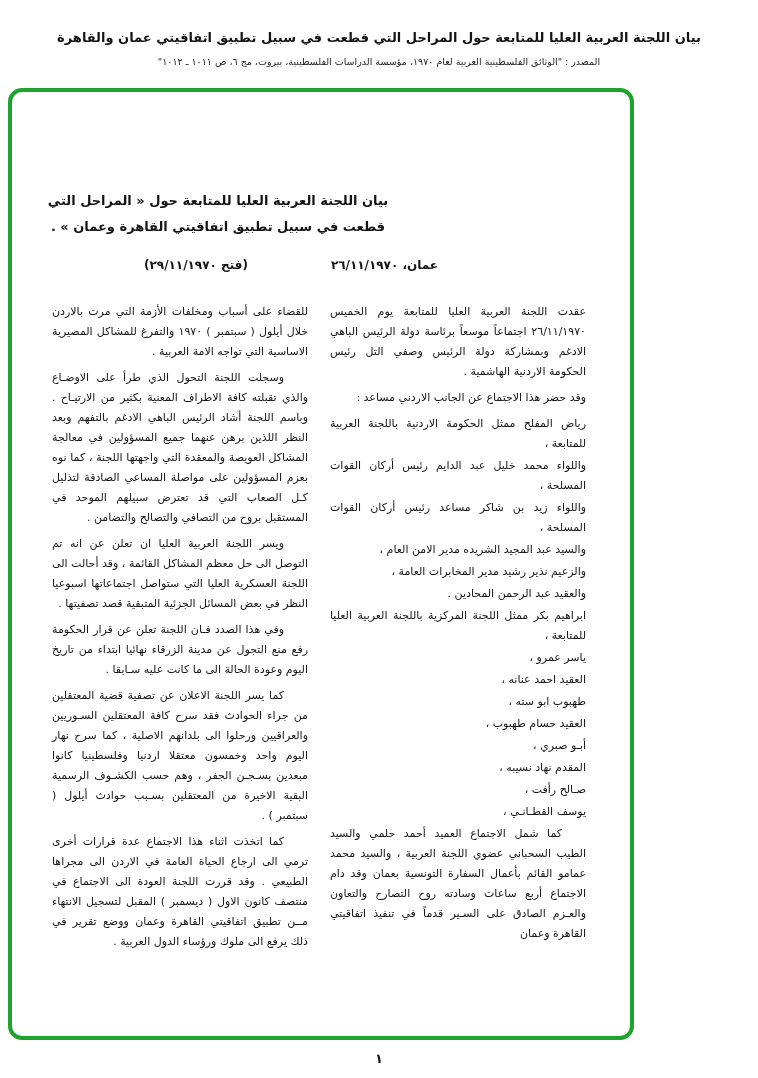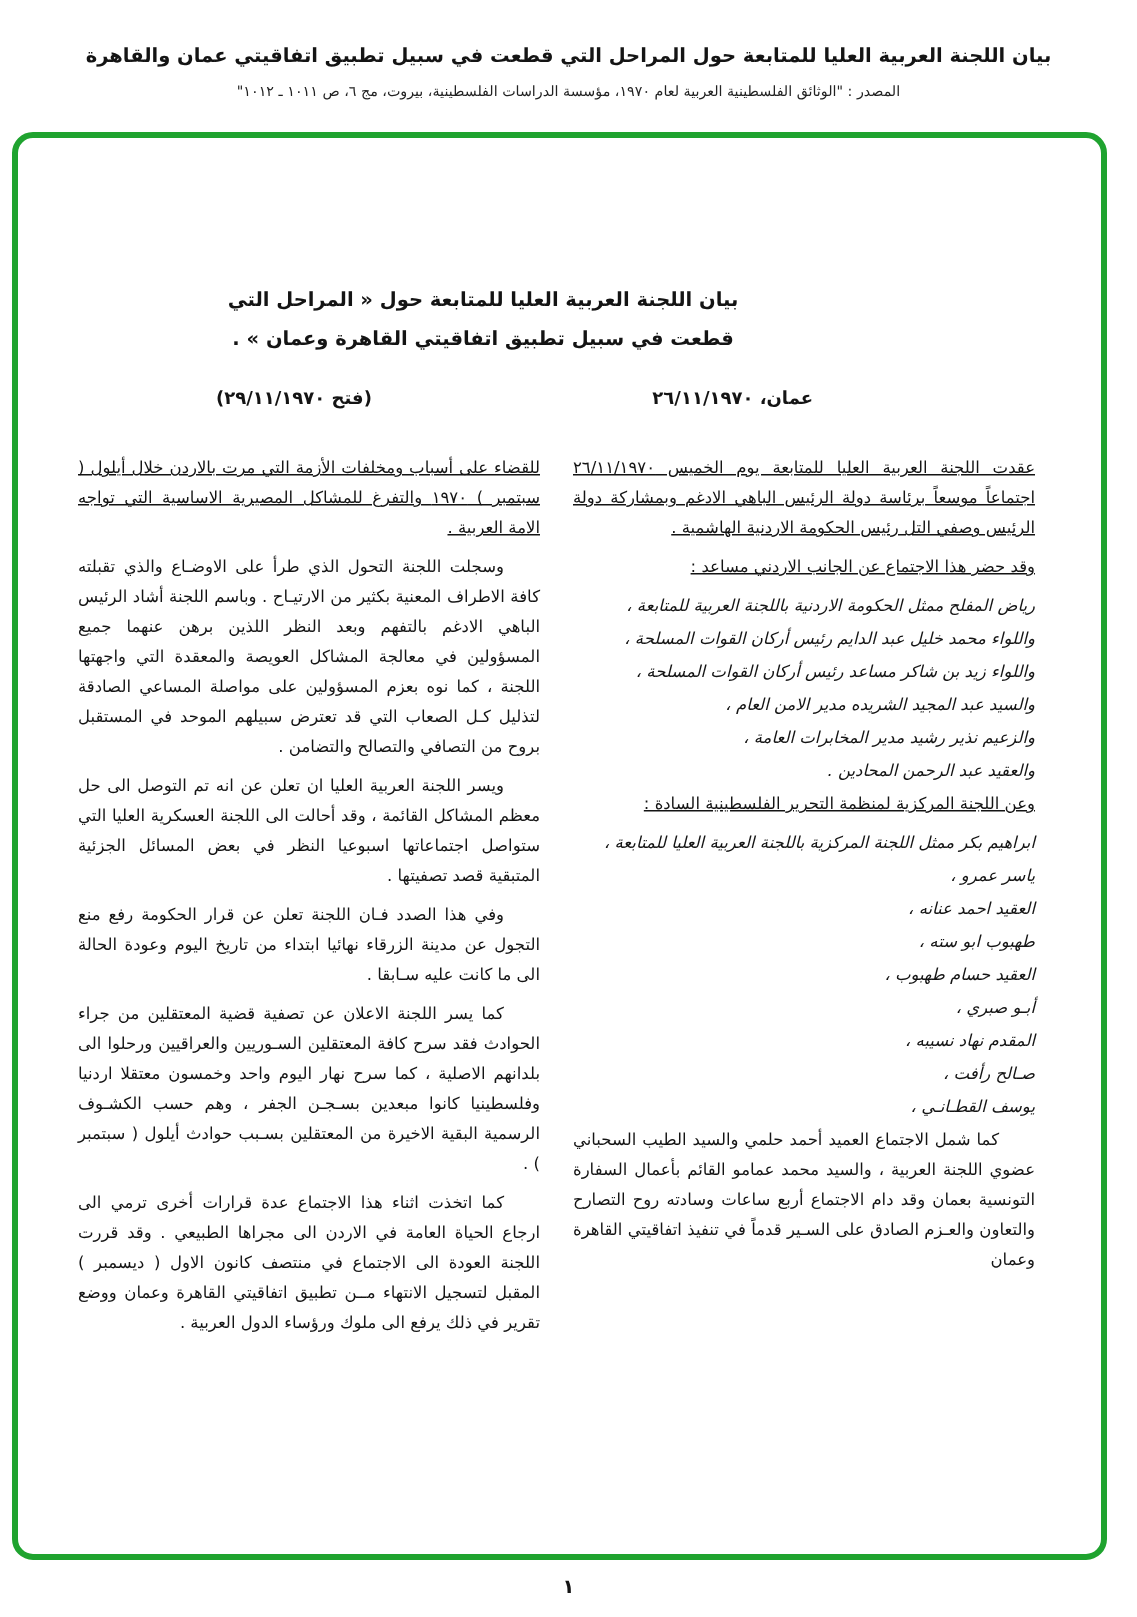--- a/index.html
+++ b/index.html
@@ -9,42 +9,42 @@
     position:relative; overflow:hidden;
     font-family:"DejaVu Sans", sans-serif;
     color:#141414;
   }
   .page-header { direction:rtl; text-align:center; padding-top:30px; }
   .page-header .title { font-size:13px; font-weight:700; letter-spacing:.2px; }
   .page-header .source { font-size:9.5px; margin-top:11px; color:#222; }
 
   .scan-frame {
     position:absolute; left:8px; top:88px;
-    width:730px; height:952px;
+    width:626px; height:952px;
     border:4px solid #1fa32f; border-radius:14px;
     overflow:hidden; background:#fff;
   }
   .doc { direction:rtl; padding:96px 44px 0 40px; }
 
   .doc-title {
     font-size:13px; font-weight:700; line-height:26px;
     text-align:center; width:400px; margin-right:168px;
   }
 
   .date-row {
     display:flex; justify-content:space-between;
     margin-top:18px; padding:0 148px 0 92px;
     font-size:12px; font-weight:700;
   }
 
   .columns { display:flex; gap:22px; margin-top:30px; font-size:11px; line-height:20px; }
   .col { flex:1; text-align:justify; }
   .para { text-indent:24px; margin-bottom:6px; }
-  .para-flush { margin-bottom:6px;text-decoration:underline; }
-  .item { margin-bottom:2px;font-style:italic; }
+  .para-flush { margin-bottom:6px; }
+  .item { margin-bottom:2px; }
 
   .page-number {
     position:absolute; left:0; right:0; bottom:12px;
     text-align:center; font-size:13px; font-weight:700;
   }
 </style>
 </head>
 <body>
 
 <div class="page-header">
@@ -65,21 +65,20 @@
     <div class="columns">
       <div class="col">
         <div class="para-flush">عقدت اللجنة العربية العليا للمتابعة يوم الخميس ٢٦/١١/١٩٧٠ اجتماعاً موسعاً برئاسة دولة الرئيس الباهي الادغم وبمشاركة دولة الرئيس وصفي التل رئيس الحكومة الاردنية الهاشمية .</div>
         <div class="para-flush">وقد حضر هذا الاجتماع عن الجانب الاردني مساعد :</div>
         <div class="item">رياض المفلح ممثل الحكومة الاردنية باللجنة العربية للمتابعة ،</div>
         <div class="item">واللواء محمد خليل عبد الدايم رئيس أركان القوات المسلحة ،</div>
         <div class="item">واللواء زيد بن شاكر مساعد رئيس أركان القوات المسلحة ،</div>
         <div class="item">والسيد عبد المجيد الشريده مدير الامن العام ،</div>
         <div class="item">والزعيم نذير رشيد مدير المخابرات العامة ،</div>
         <div class="item">والعقيد عبد الرحمن المحادين .</div>
-        <div class="para-flush">وعن اللجنة المركزية لمنظمة التحرير الفلسطينية السادة :</div>
         <div class="item">ابراهيم بكر ممثل اللجنة المركزية باللجنة العربية العليا للمتابعة ،</div>
         <div class="item">ياسر عمرو ،</div>
         <div class="item">العقيد احمد عنانه ،</div>
         <div class="item">طهبوب ابو سته ،</div>
         <div class="item">العقيد حسام طهبوب ،</div>
         <div class="item">أبـو صبري ،</div>
         <div class="item">المقدم نهاد نسيبه ،</div>
         <div class="item">صـالح رأفت ،</div>
         <div class="item">يوسف القطـانـي ،</div>
         <div class="para">كما شمل الاجتماع العميد أحمد حلمي والسيد الطيب السحباني عضوي اللجنة العربية ، والسيد محمد عمامو القائم بأعمال السفارة التونسية بعمان وقد دام الاجتماع أربع ساعات وسادته روح التصارح والتعاون والعـزم الصادق على السـير قدماً في تنفيذ اتفاقيتي القاهرة وعمان</div>

